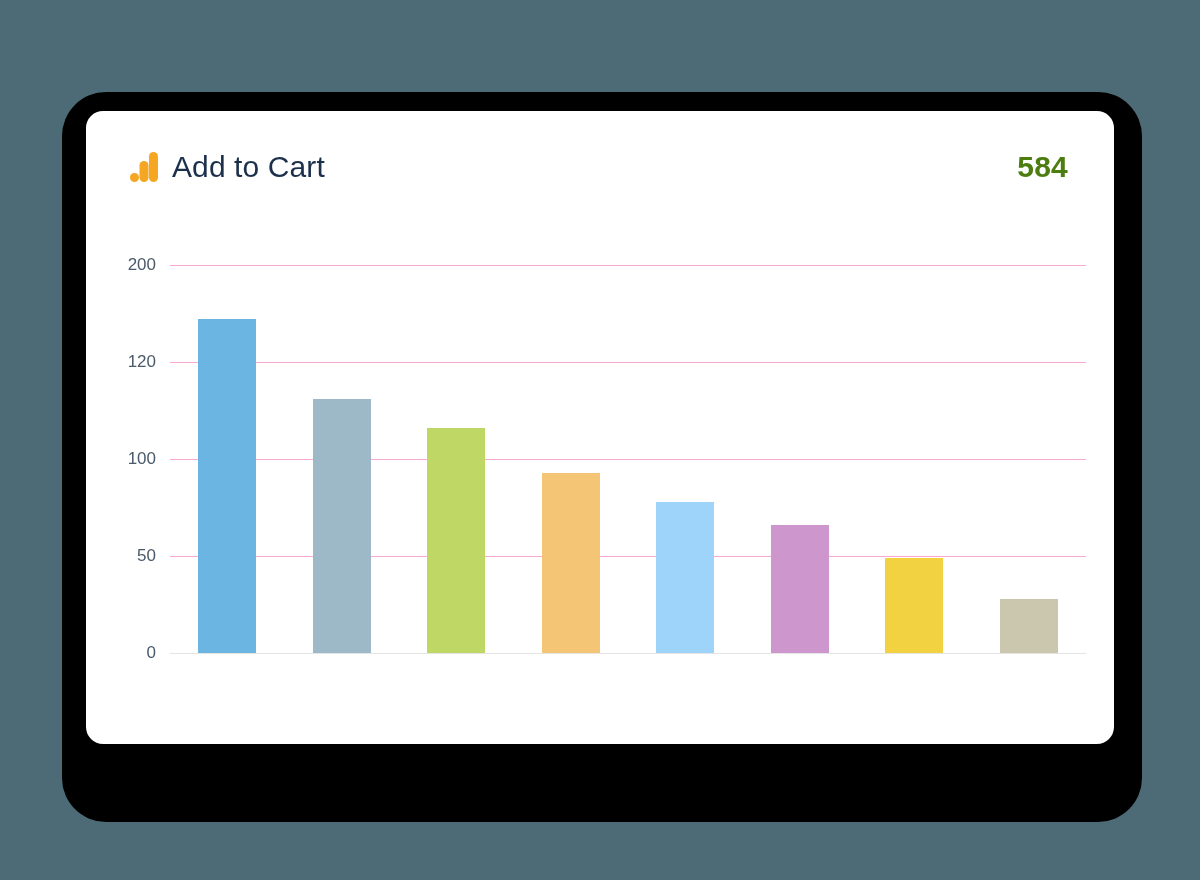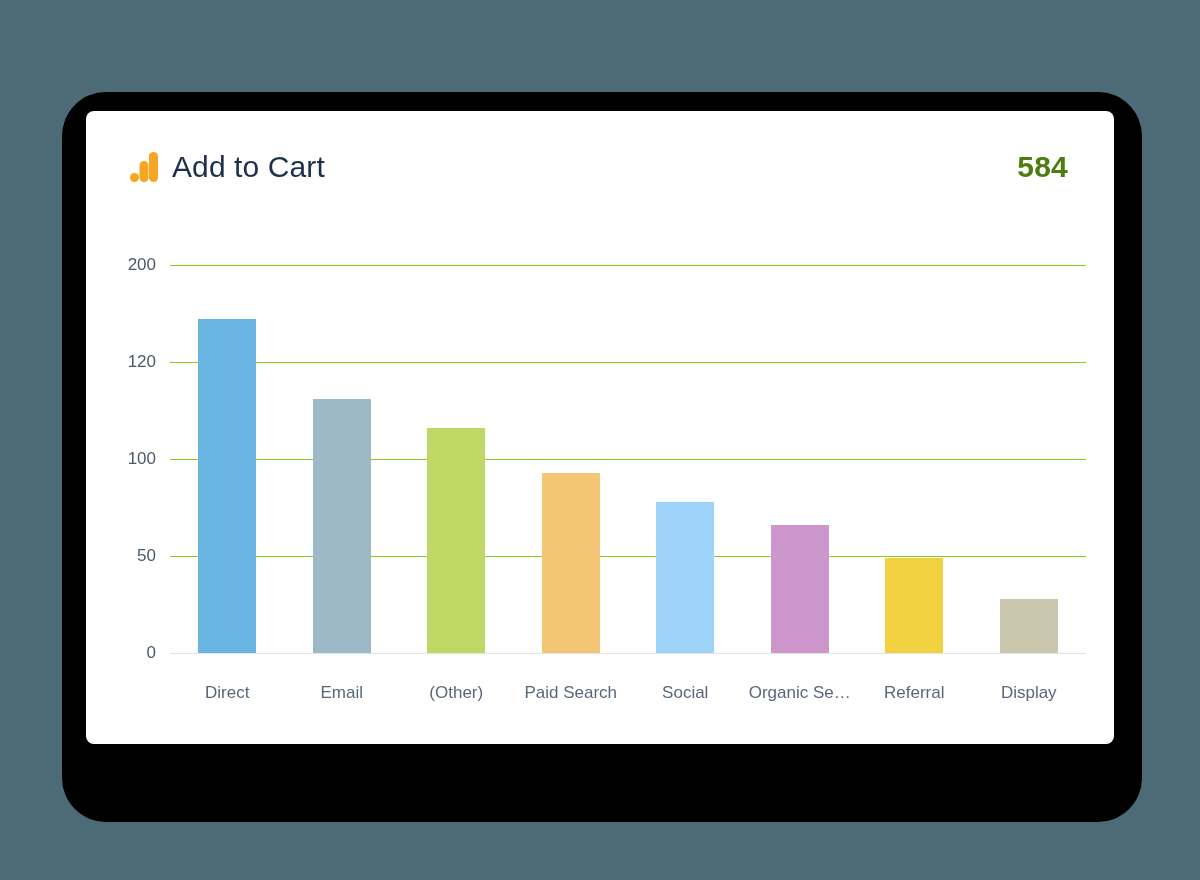--- a/index.html
+++ b/index.html
@@ -33,21 +33,21 @@
   }
 
   
   .card {
     position: absolute;
     left: 86px;
     top: 111px;
     width: 1028px;
     height: 633px;
     background: #ffffff;
-    border-radius: 8px;
+    border-radius: 17px;
     overflow: hidden;
   }
 
   
   .card-header {
     position: absolute;
     left: 0;
     top: 0;
     width: 100%;
     height: 112px;
@@ -105,21 +105,21 @@
   .gridlines {
     position: absolute;
     inset: 0;
     pointer-events: none;
   }
   .gridline {
     position: absolute;
     left: 0;
     right: 0;
     height: 1px;
-    background: #84cc16;
+    background: #f9a8d4;
   }
   .gridline.baseline {
     background: #e4e4e4;
   }
 
   .ytick {
     position: absolute;
     right: 100%;
     margin-right: 14px;
     transform: translateY(-50%);
@@ -231,27 +231,17 @@
             </div>
             <div class="bar-slot">
               <div class="bar" title="Referral: 49" style="height: 24.5%; background: rgb(242, 210, 64);"></div>
             </div>
             <div class="bar-slot">
               <div class="bar" title="Display: 28" style="height: 14%; background: rgb(203, 198, 174);"></div>
             </div>
           </div>
       </div>
 
-      <div class="xlabels">
-          <div class="xlabel-slot">Direct</div>
-          <div class="xlabel-slot">Email</div>
-          <div class="xlabel-slot">(Other)</div>
-          <div class="xlabel-slot">Paid Search</div>
-          <div class="xlabel-slot">Social</div>
-          <div class="xlabel-slot">Organic Se…</div>
-          <div class="xlabel-slot">Referral</div>
-          <div class="xlabel-slot">Display</div>
-        </div>
 
     </div>
 
   </div>
 </div>
 
 </body></html>

